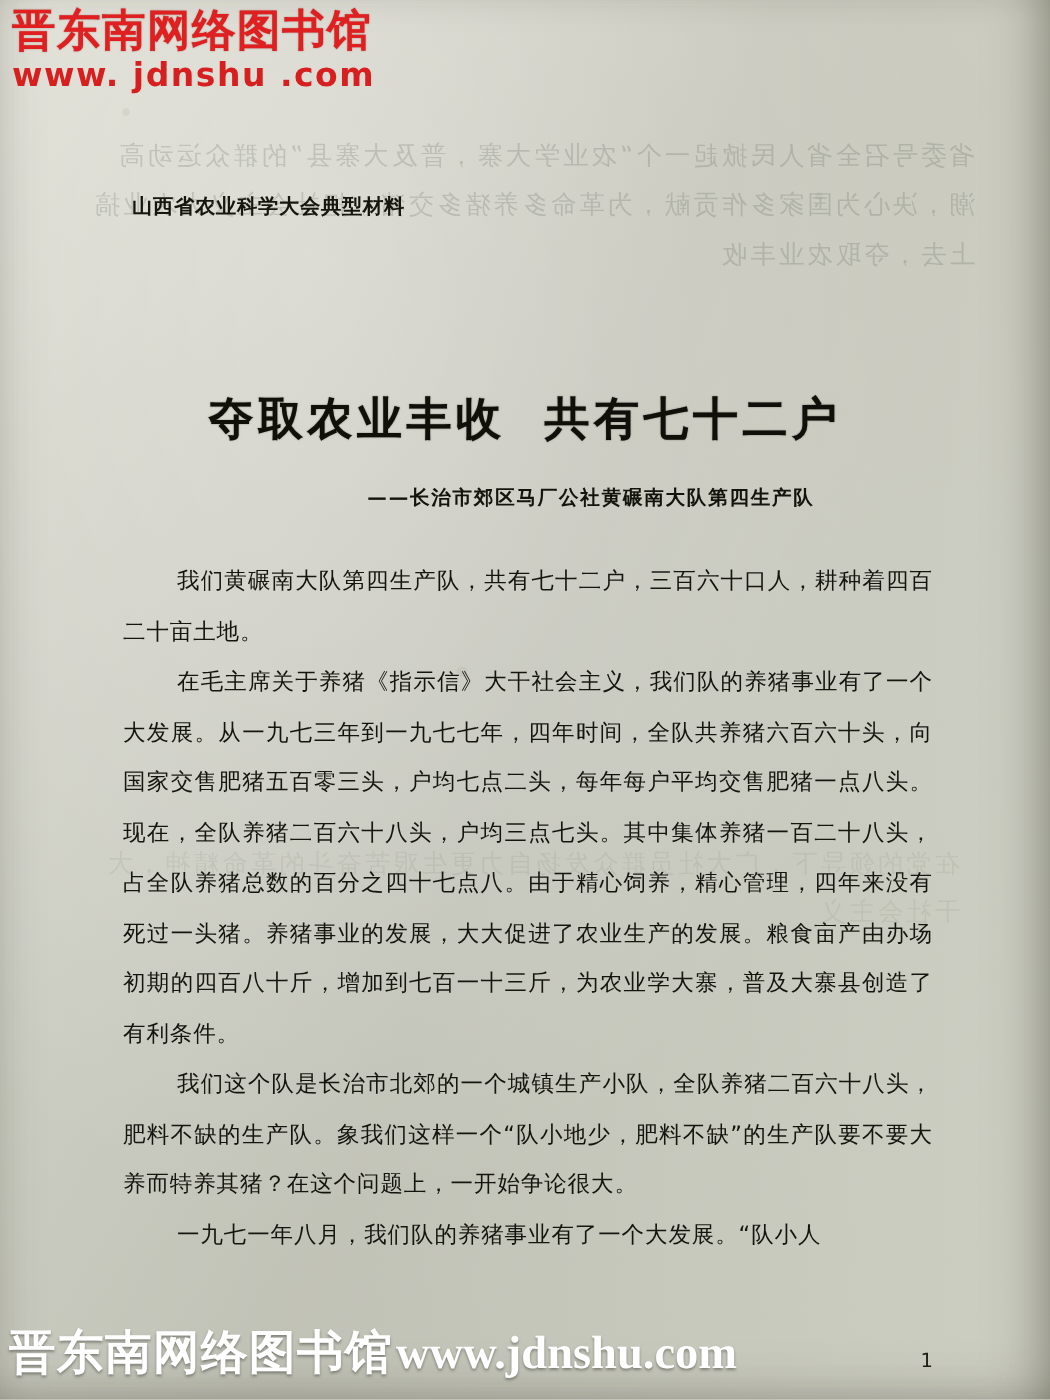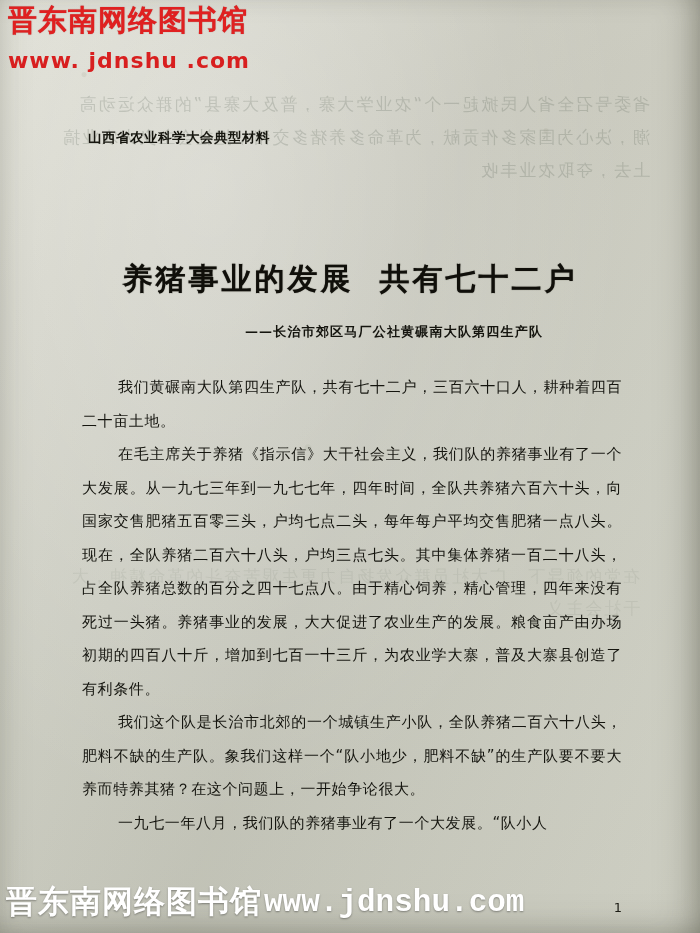--- a/index.html
+++ b/index.html
@@ -91,21 +91,21 @@
     text-shadow: 0 0 1px rgba(120,0,0,0.5);
     line-height: 32px;
   }
   .wm-top .url {
     font-family: "DejaVu Sans", sans-serif;
     font-weight: bold;
     font-size: 22px;
     letter-spacing: 1px;
     color: #d81f1f;
     line-height: 26px;
-    margin-top: 12px;
+    margin-top: 2px;
   }
 
   .wm-bottom {
     position: absolute;
     left: 0;
     bottom: 0;
     width: 700px;
     height: 62px;
     z-index: 40;
     display: flex;
@@ -115,21 +115,21 @@
   .wm-bottom .cn {
     font-family: "DejaVu Sans", sans-serif;
     font-weight: bold;
     font-size: 31px;
     color: #ffffff;
     letter-spacing: 1px;
     text-shadow: 0 1px 2px rgba(0,0,0,0.35);
     margin-left: 6px;
   }
   .wm-bottom .url {
-    font-family: Liberation Mono, monospace;
+    font-family: Liberation Serif, serif;
     font-weight: bold;
     font-size: 31px;
     color: #ffffff;
     letter-spacing: 0px;
     text-shadow: 0 1px 2px rgba(0,0,0,0.35);
     margin-left: 2px;
   }
 
   
   .doc {
@@ -229,21 +229,21 @@
 <div id="page">
 
   <div class="bleed">省委号召全省人民掀起一个“农业学大寨，普及大寨县”的群众运动高潮，决心为国家多作贡献，为革命多养猪多交猪，把社会主义大农业搞上去，夺取农业丰收</div>
   <div class="bleed2">在党的领导下，广大社员群众发扬自力更生艰苦奋斗的革命精神，大干社会主义</div>
 
   <div class="doc">
 
     <div class="series-label">山西省农业科学大会典型材料</div>
 
     <div class="title">
-      <span>养猪事业的发展</span><span class="gap"></span><span>共有七十二户</span>
+      <span>夺取农业丰收</span><span class="gap"></span><span>共有七十二户</span>
     </div>
 
     <div class="subtitle">——长治市郊区马厂公社黄碾南大队第四生产队</div>
 
     <div class="body-text">
       <p>我们黄碾南大队第四生产队，共有七十二户，三百六十口人，耕种着四百二十亩土地。</p>
       <p>在毛主席关于养猪《指示信》大干社会主义，我们队的养猪事业有了一个大发展。从一九七三年到一九七七年，四年时间，全队共养猪六百六十头，向国家交售肥猪五百零三头，户均七点二头，每年每户平均交售肥猪一点八头。现在，全队养猪二百六十八头，户均三点七头。其中集体养猪一百二十八头，占全队养猪总数的百分之四十七点八。由于精心饲养，精心管理，四年来没有死过一头猪。养猪事业的发展，大大促进了农业生产的发展。粮食亩产由办场初期的四百八十斤，增加到七百一十三斤，为农业学大寨，普及大寨县创造了有利条件。</p>
       <p>我们这个队是长治市北郊的一个城镇生产小队，全队养猪二百六十八头，肥料不缺的生产队。象我们这样一个“队小地少，肥料不缺”的生产队要不要大养而特养其猪？在这个问题上，一开始争论很大。</p>
       <p>一九七一年八月，我们队的养猪事业有了一个大发展。“队小人</p>
     </div>

